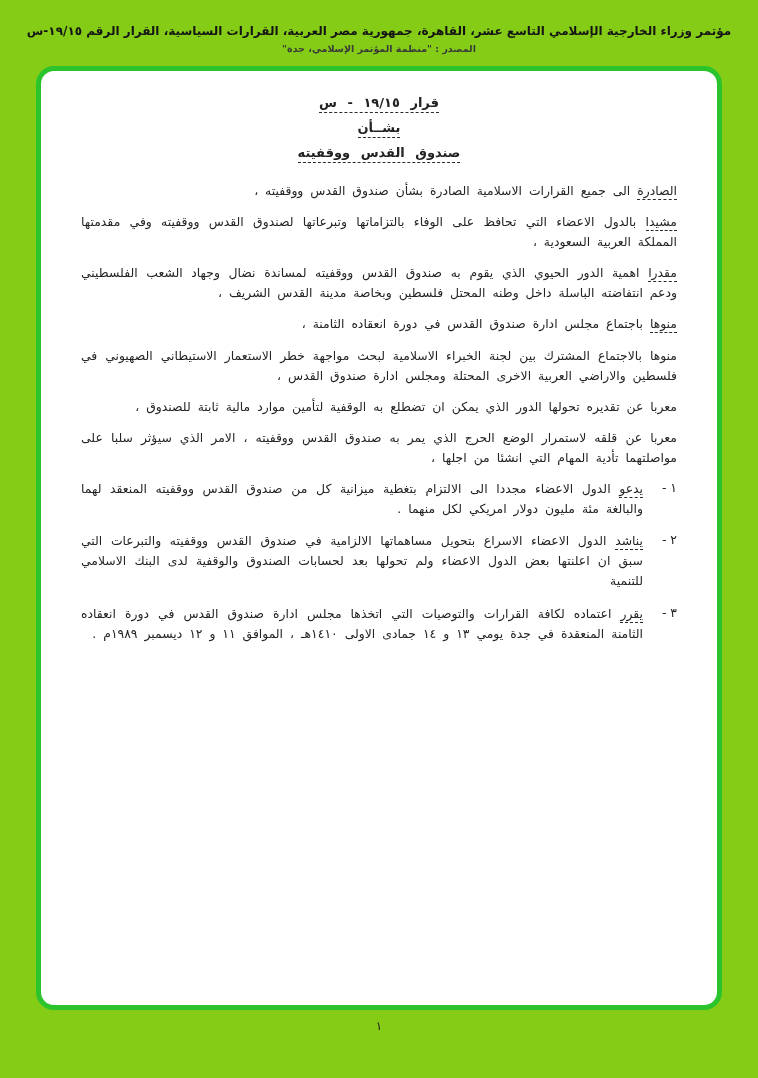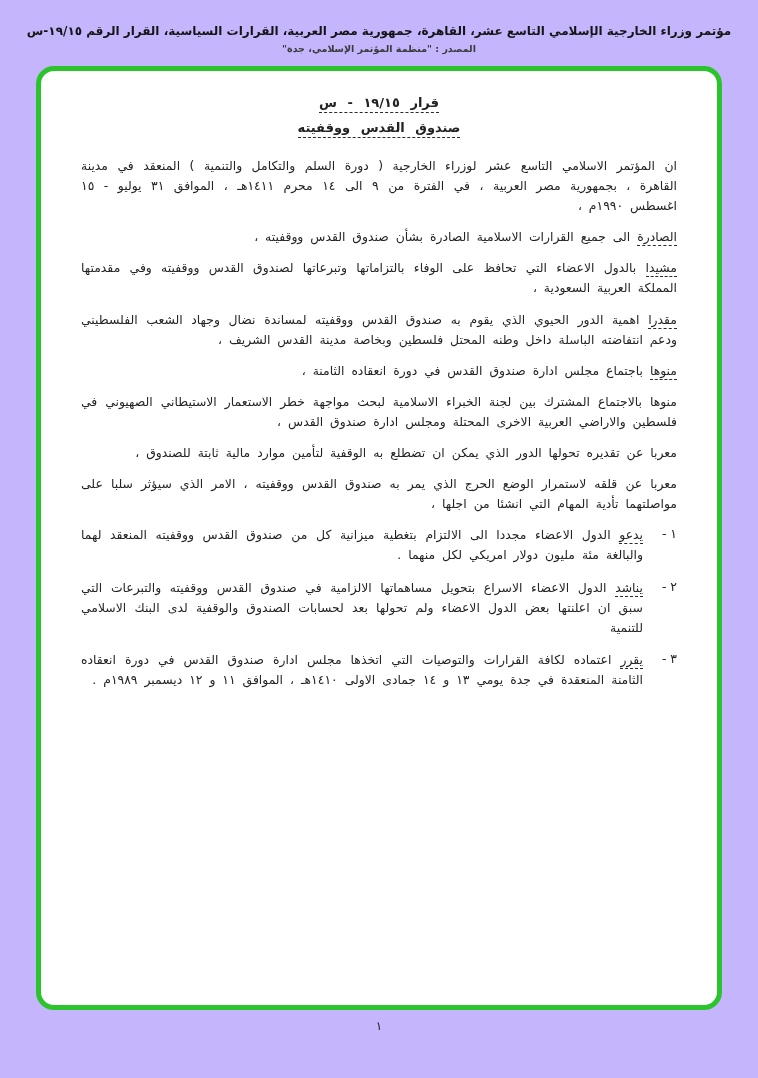--- a/index.html
+++ b/index.html
@@ -5,21 +5,21 @@
   html, body {
     margin: 0;
     padding: 0;
     background: #ffffff;
     font-family: "DejaVu Sans", sans-serif;
   }
   .page {
     position: relative;
     width: 758px;
     height: 1078px;
-    background: #c4b5fd;
+    background: #84cc16;
     overflow: hidden;
     direction: rtl;
     color: #1f1f1f;
   }
   .top-header {
     padding-top: 24px;
     text-align: center;
   }
   .top-header .line1 {
     font-size: 12px;
@@ -114,26 +114,24 @@
 
   <div class="top-header">
     <div class="line1">مؤتمر وزراء الخارجية الإسلامي التاسع عشر، القاهرة، جمهورية مصر العربية، القرارات السياسية، القرار الرقم ١٩/١٥-س</div>
     <div class="source">المصدر : "منظمة المؤتمر الإسلامي، جدة"</div>
   </div>
 
   <div class="doc-frame">
 
     <div class="doc-title">
       <div><span class="tline">قرار ١٩/١٥ - س</span></div>
+      <div><span class="tline">بشــأن</span></div>
       <div><span class="tline">صندوق القدس ووقفيته</span></div>
     </div>
 
-    <div class="para">
-      <span>ان المؤتمر الاسلامي التاسع عشر لوزراء الخارجية ( دورة السلم والتكامل والتنمية ) المنعقد في مدينة القاهرة ، بجمهورية مصر العربية ، في الفترة من ٩ الى ١٤ محرم ١٤١١هـ ، الموافق ٣١ يوليو - ١٥ اغسطس ١٩٩٠م ،</span>
-    </div>
 
 
     <div class="para">
       <span class="lead u">الصادرة</span>
       <span>الى جميع القرارات الاسلامية الصادرة بشأن صندوق القدس ووقفيته ،</span>
     </div>
 
 
     <div class="para">
       <span class="lead u">مشيدا</span>

